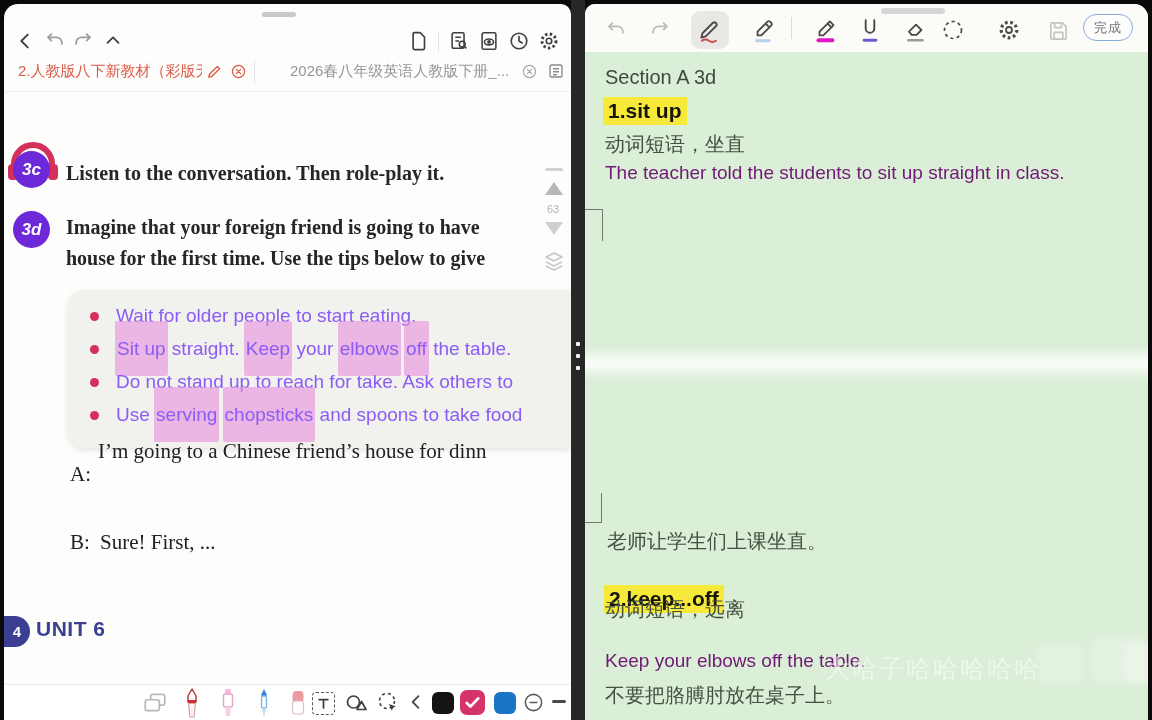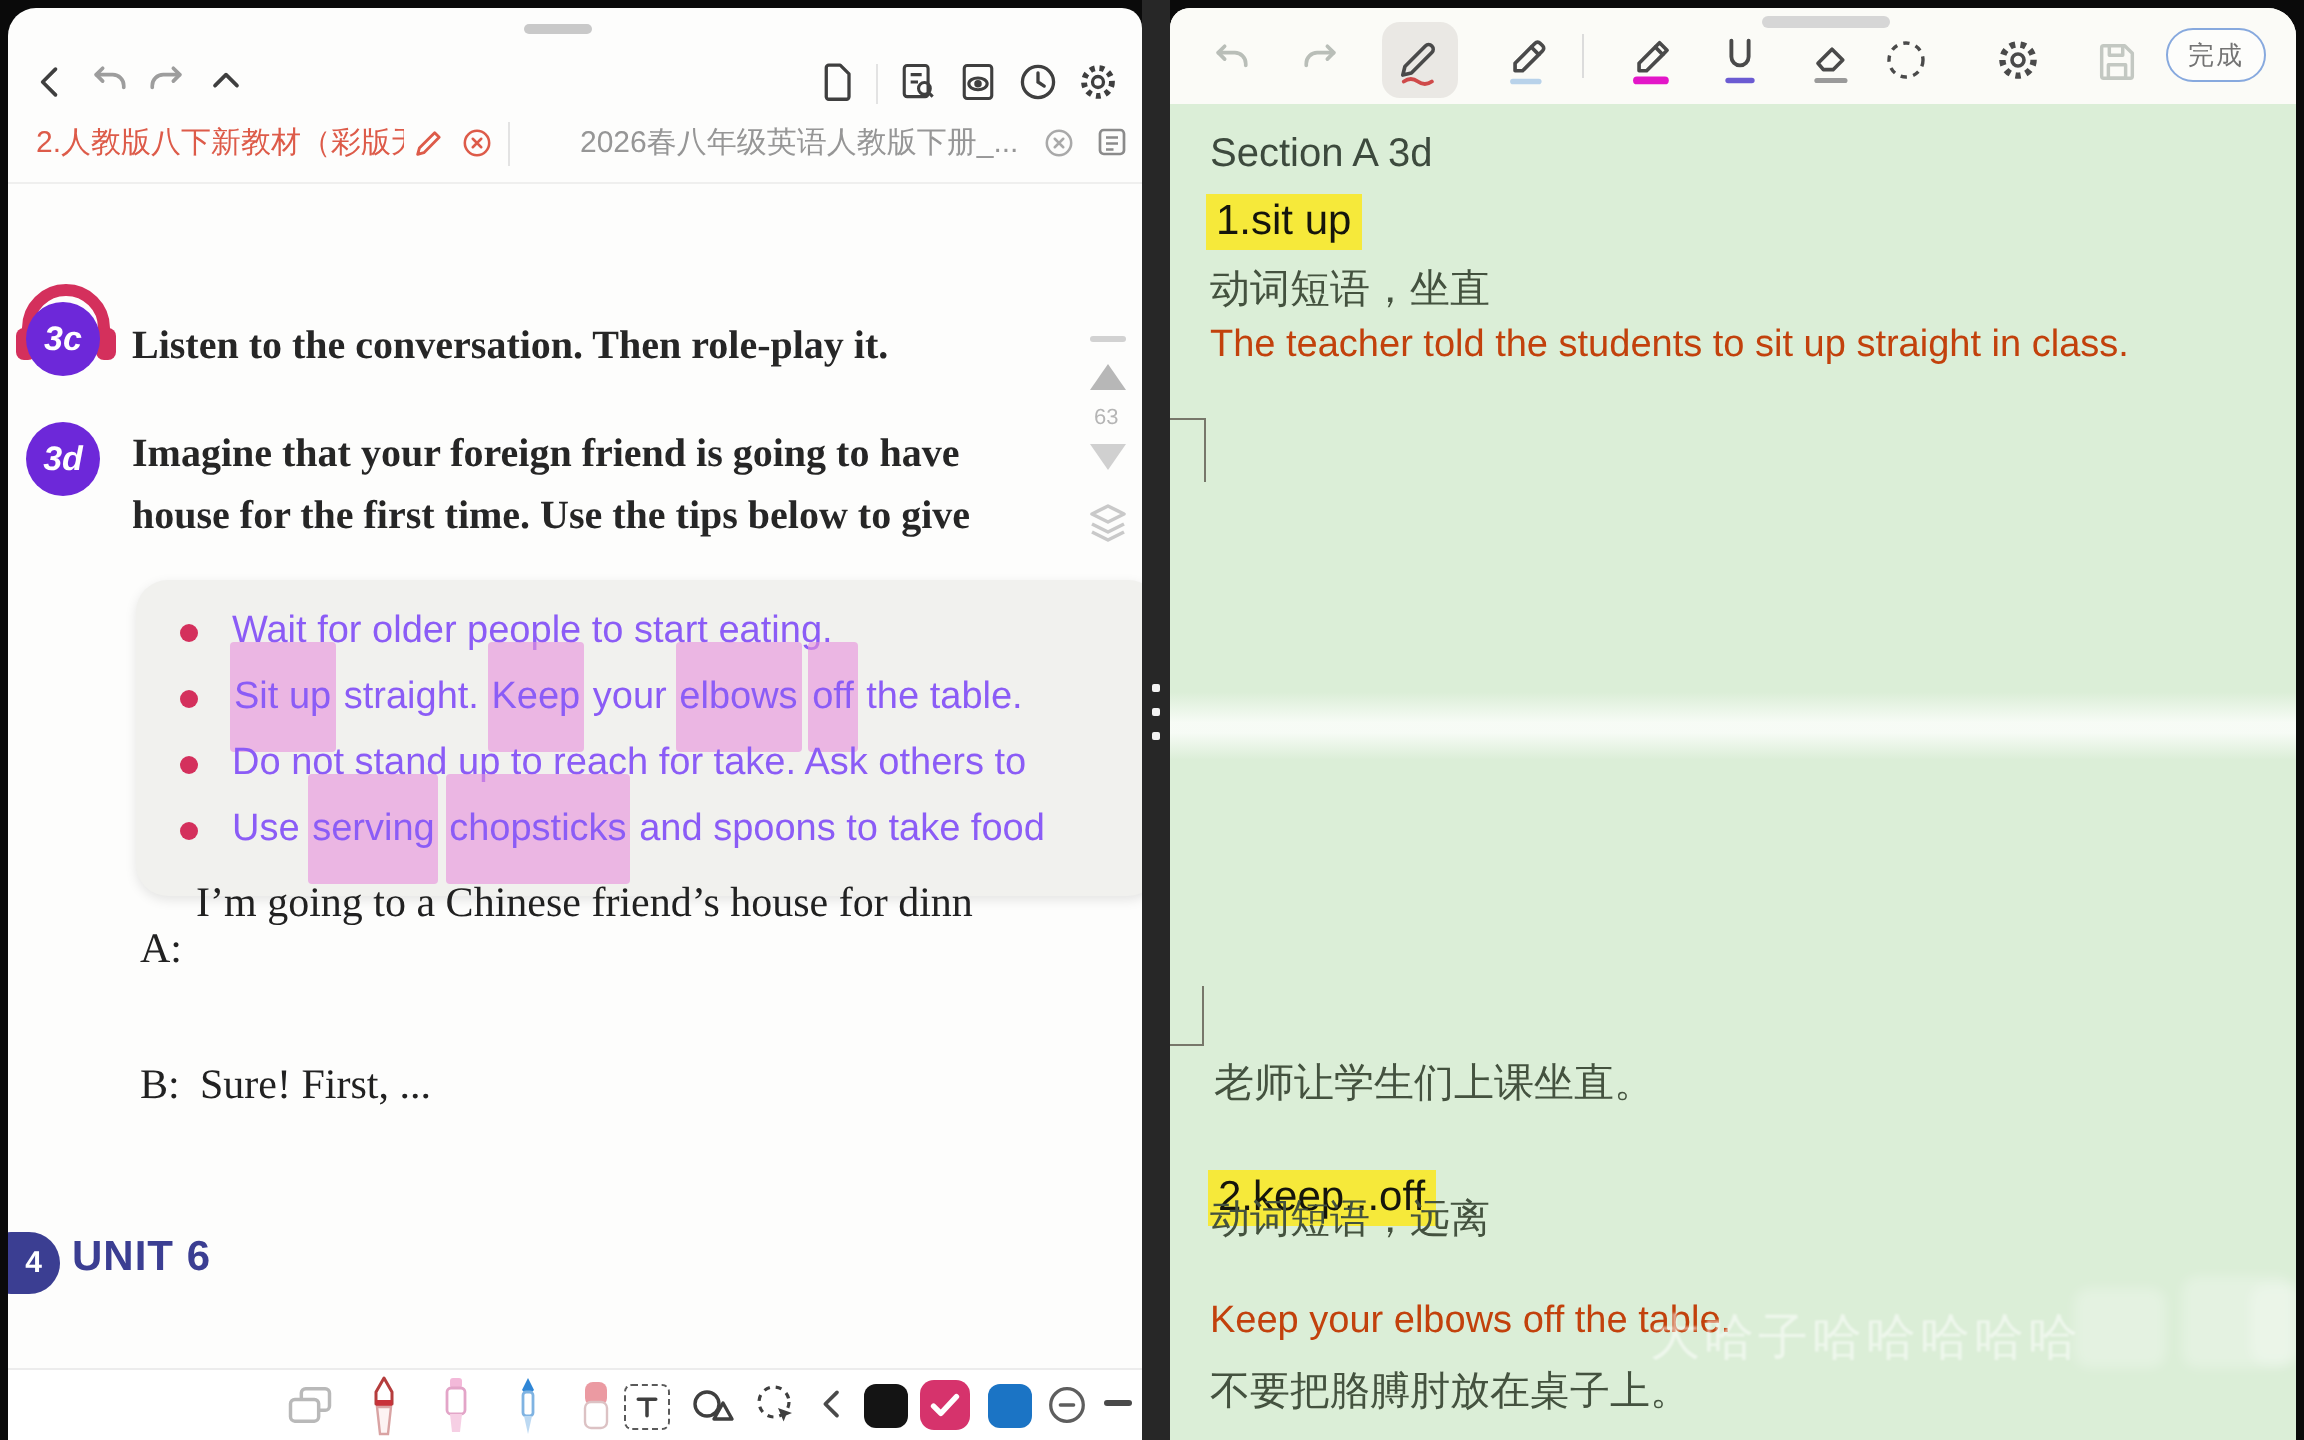--- a/index.html
+++ b/index.html
@@ -47,24 +47,24 @@
   .swatch{border-radius:6px}
   
   #r-toolbar{left:0;top:0;width:563px;height:48px;background:#fbfbf7}
   .rt{color:#4a4a4a}
   .rt-dim{color:#b9beb8}
   #pen-active{left:106px;top:7px;width:38px;height:38px;background:#eae8e4;border-radius:9px}
   #done-btn{left:498px;top:10px;width:50px;height:27px;border:1.5px solid #87a9de;border-radius:14px;
             color:#737373;font-size:13px;display:flex;align-items:center;justify-content:center;
             letter-spacing:1px;background:#fdfdfb;box-sizing:border-box}
   #r-content{left:0;top:48px;width:563px;height:668px;background:#dbeed7}
-  .note-sans{font-size:19px;color:#c2410c;white-space:nowrap}
+  .note-sans{font-size:19px;color:#701a75;white-space:nowrap}
   .note-title{font-size:20px;color:#3d4a3d;white-space:nowrap}
   .note-cn{font-family:"Liberation Serif","DejaVu Serif",serif;font-size:20px;color:#44523f;white-space:nowrap}
-  .note-term{display:inline-block;background:#f6e93a;color:#15150c;font-weight:400;font-size:21px;
+  .note-term{display:inline-block;background:#f6e93a;color:#15150c;font-weight:700;font-size:21px;
              padding:2px 5px;white-space:nowrap}
   #page-band{left:0;top:342px;width:563px;height:34px;
      background:linear-gradient(180deg,rgba(248,252,247,0) 0%,rgba(248,252,247,.95) 45%,rgba(248,252,247,.95) 60%,rgba(248,252,247,0) 100%)}
   .bracket-tr{border-top:1px solid #77776a;border-right:1px solid #77776a}
   .bracket-br{border-bottom:1px solid #77776a;border-right:1px solid #77776a}
   #watermark{left:240px;top:648px;font-size:25px;color:rgba(255,255,255,.55);white-space:nowrap;
              filter:blur(.4px);letter-spacing:2px}
   .wm-blob{background:rgba(255,255,255,.26);border-radius:8px;filter:blur(3px)}
 </style>
 </head>

